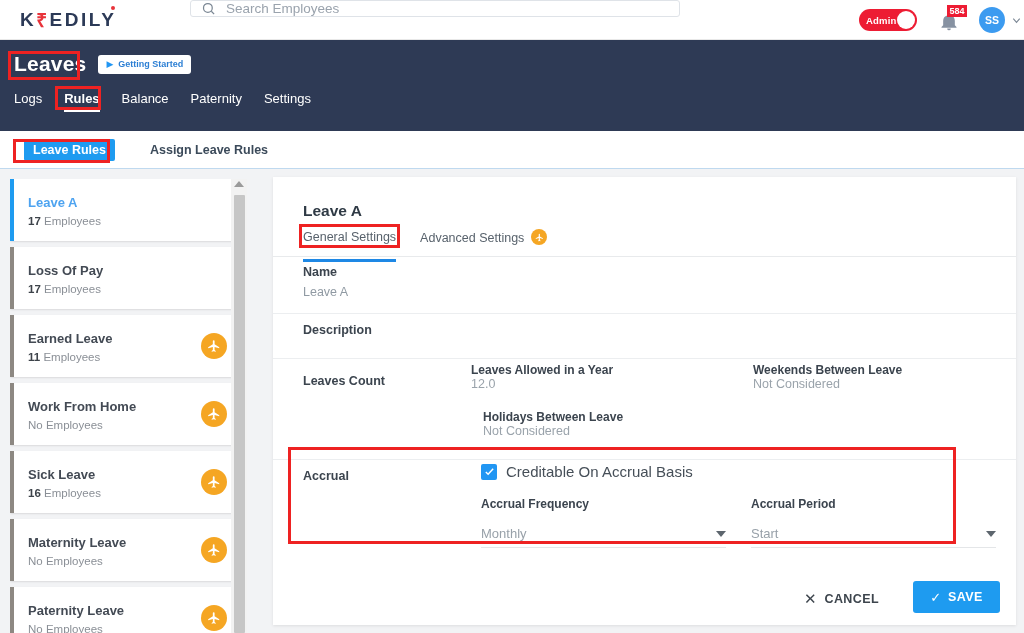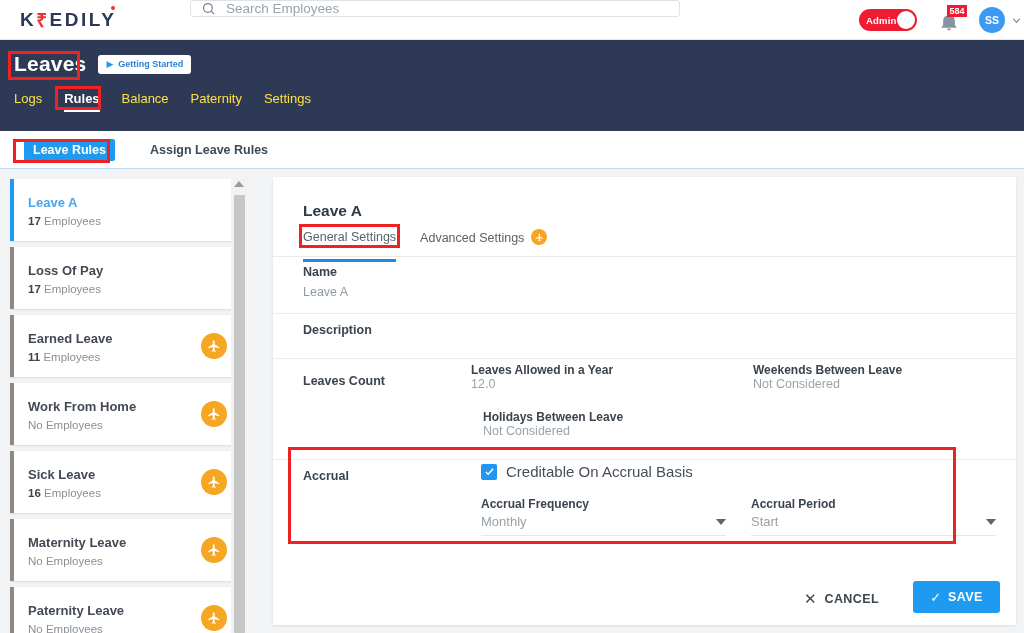--- a/index.html
+++ b/index.html
@@ -85,21 +85,21 @@
     margin-left: 12px; background: #fff; border-radius: 3px; height: 19px;
     display: flex; align-items: center; padding: 0 8px;
   }
   .gs-play { color: #2196f3; font-size: 9px; margin-right: 5px; line-height: 1; }
   .gs-text { color: #2c7fd4; font-size: 9px; font-weight: bold; }
 
   .navtabs {
     position: absolute; left: 14px; top: 51px; display: flex; align-items: flex-end;
   }
   .navtab {
-    color: #fde047; font-size: 13px; margin-right: 22px; padding-bottom: 6px;
+    color: #ffffff; font-size: 13px; margin-right: 22px; padding-bottom: 6px;
     cursor: pointer; position: relative;
   }
   .navtab.active { color: #ffffff; font-weight: bold; }
   .navtab.active::after {
     content: ""; position: absolute; left: 0; right: 0; bottom: 0;
     height: 2px; background: #ffffff;
   }
 
   
   .subtabs {
@@ -206,21 +206,21 @@
   .checkbox {
     width: 16px; height: 16px; background: #2196f3; border-radius: 2px;
     display: flex; align-items: center; justify-content: center;
   }
   .checkbox svg { width: 11px; height: 11px; color: #fff; }
   .checklabel { font-size: 15px; color: #464f58; margin-left: 9px; }
 
   .selectwrap { position: absolute; }
   .sel-label { font-size: 12px; font-weight: bold; color: #3b444e; }
   .sel-box {
-    margin-top: 3px; width: 245px; border-bottom: 1px solid #e4e6e8;
+    margin-top: 15px; width: 245px; border-bottom: 1px solid #e4e6e8;
     display: flex; align-items: center; justify-content: space-between;
     padding-bottom: 6px; cursor: pointer;
   }
   .sel-val { font-size: 13px; color: #98a1a9; }
   .sel-caret { width: 0; height: 0;
     border-left: 5px solid transparent; border-right: 5px solid transparent;
     border-top: 6px solid #5d666e; }
 
   
   .btn-cancel {

